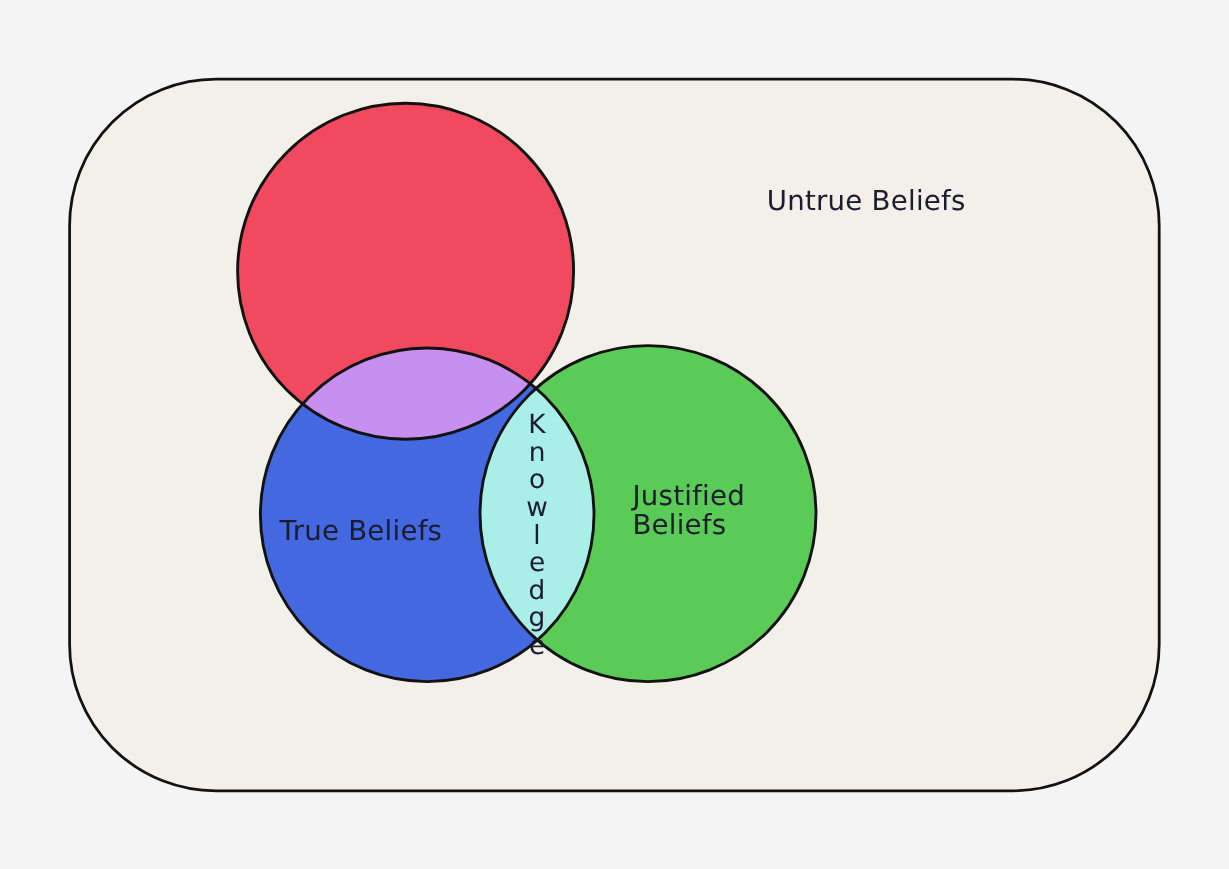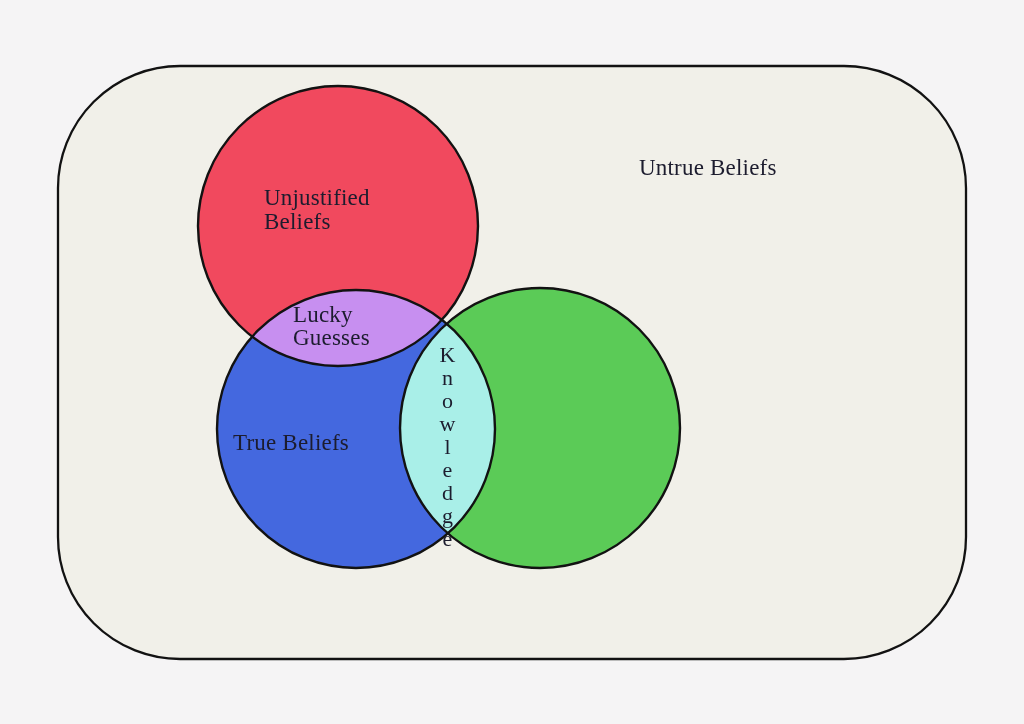--- a/index.html
+++ b/index.html
@@ -8,21 +8,21 @@
     --outline:#121212;
     --label-text:#1c1c2e;
   }
   html,body{margin:0;padding:0;}
   body{
     width:1024px;height:724px;
     background:var(--page-background);
     font-family:"DejaVu Sans",sans-serif;
     overflow:hidden;
   }
-  .page{position:relative;width:1024px;height:724px;background:var(--page-background);font-family:Liberation Serif, serif;}
+  .page{position:relative;width:1024px;height:724px;background:var(--page-background);}
   .venn{position:absolute;left:0;top:0;width:1024px;height:724px;display:block;}
   .container-rect{stroke-width:2.3;}
   .outlines circle{stroke-width:2.4;}
   .label{
     position:absolute;
     color:var(--label-text);
     font-size:23px;
     font-weight:500;
     line-height:1.05;
     letter-spacing:0.2px;
@@ -72,22 +72,21 @@
 
     <g class="outlines" fill="none" stroke="#121212">
       <circle cx="338" cy="226" r="140"></circle>
       <circle cx="356" cy="429" r="139"></circle>
       <circle cx="540" cy="428" r="140"></circle>
     </g>
   </svg>
 
   <div class="label label-untrue">Untrue Beliefs</div>
 
-  <div class="label label-unjustified">Unjustified Beliefs</div>
 
-  <div class="label label-lucky">Lucky Guesses</div>
 
   <div class="label label-true">True Beliefs</div>
 
+  <div class="label label-justified">Justified Beliefs</div>
 
   <div class="label label-knowledge">Knowledge</div>
 
 </div>
 
 </body></html>

